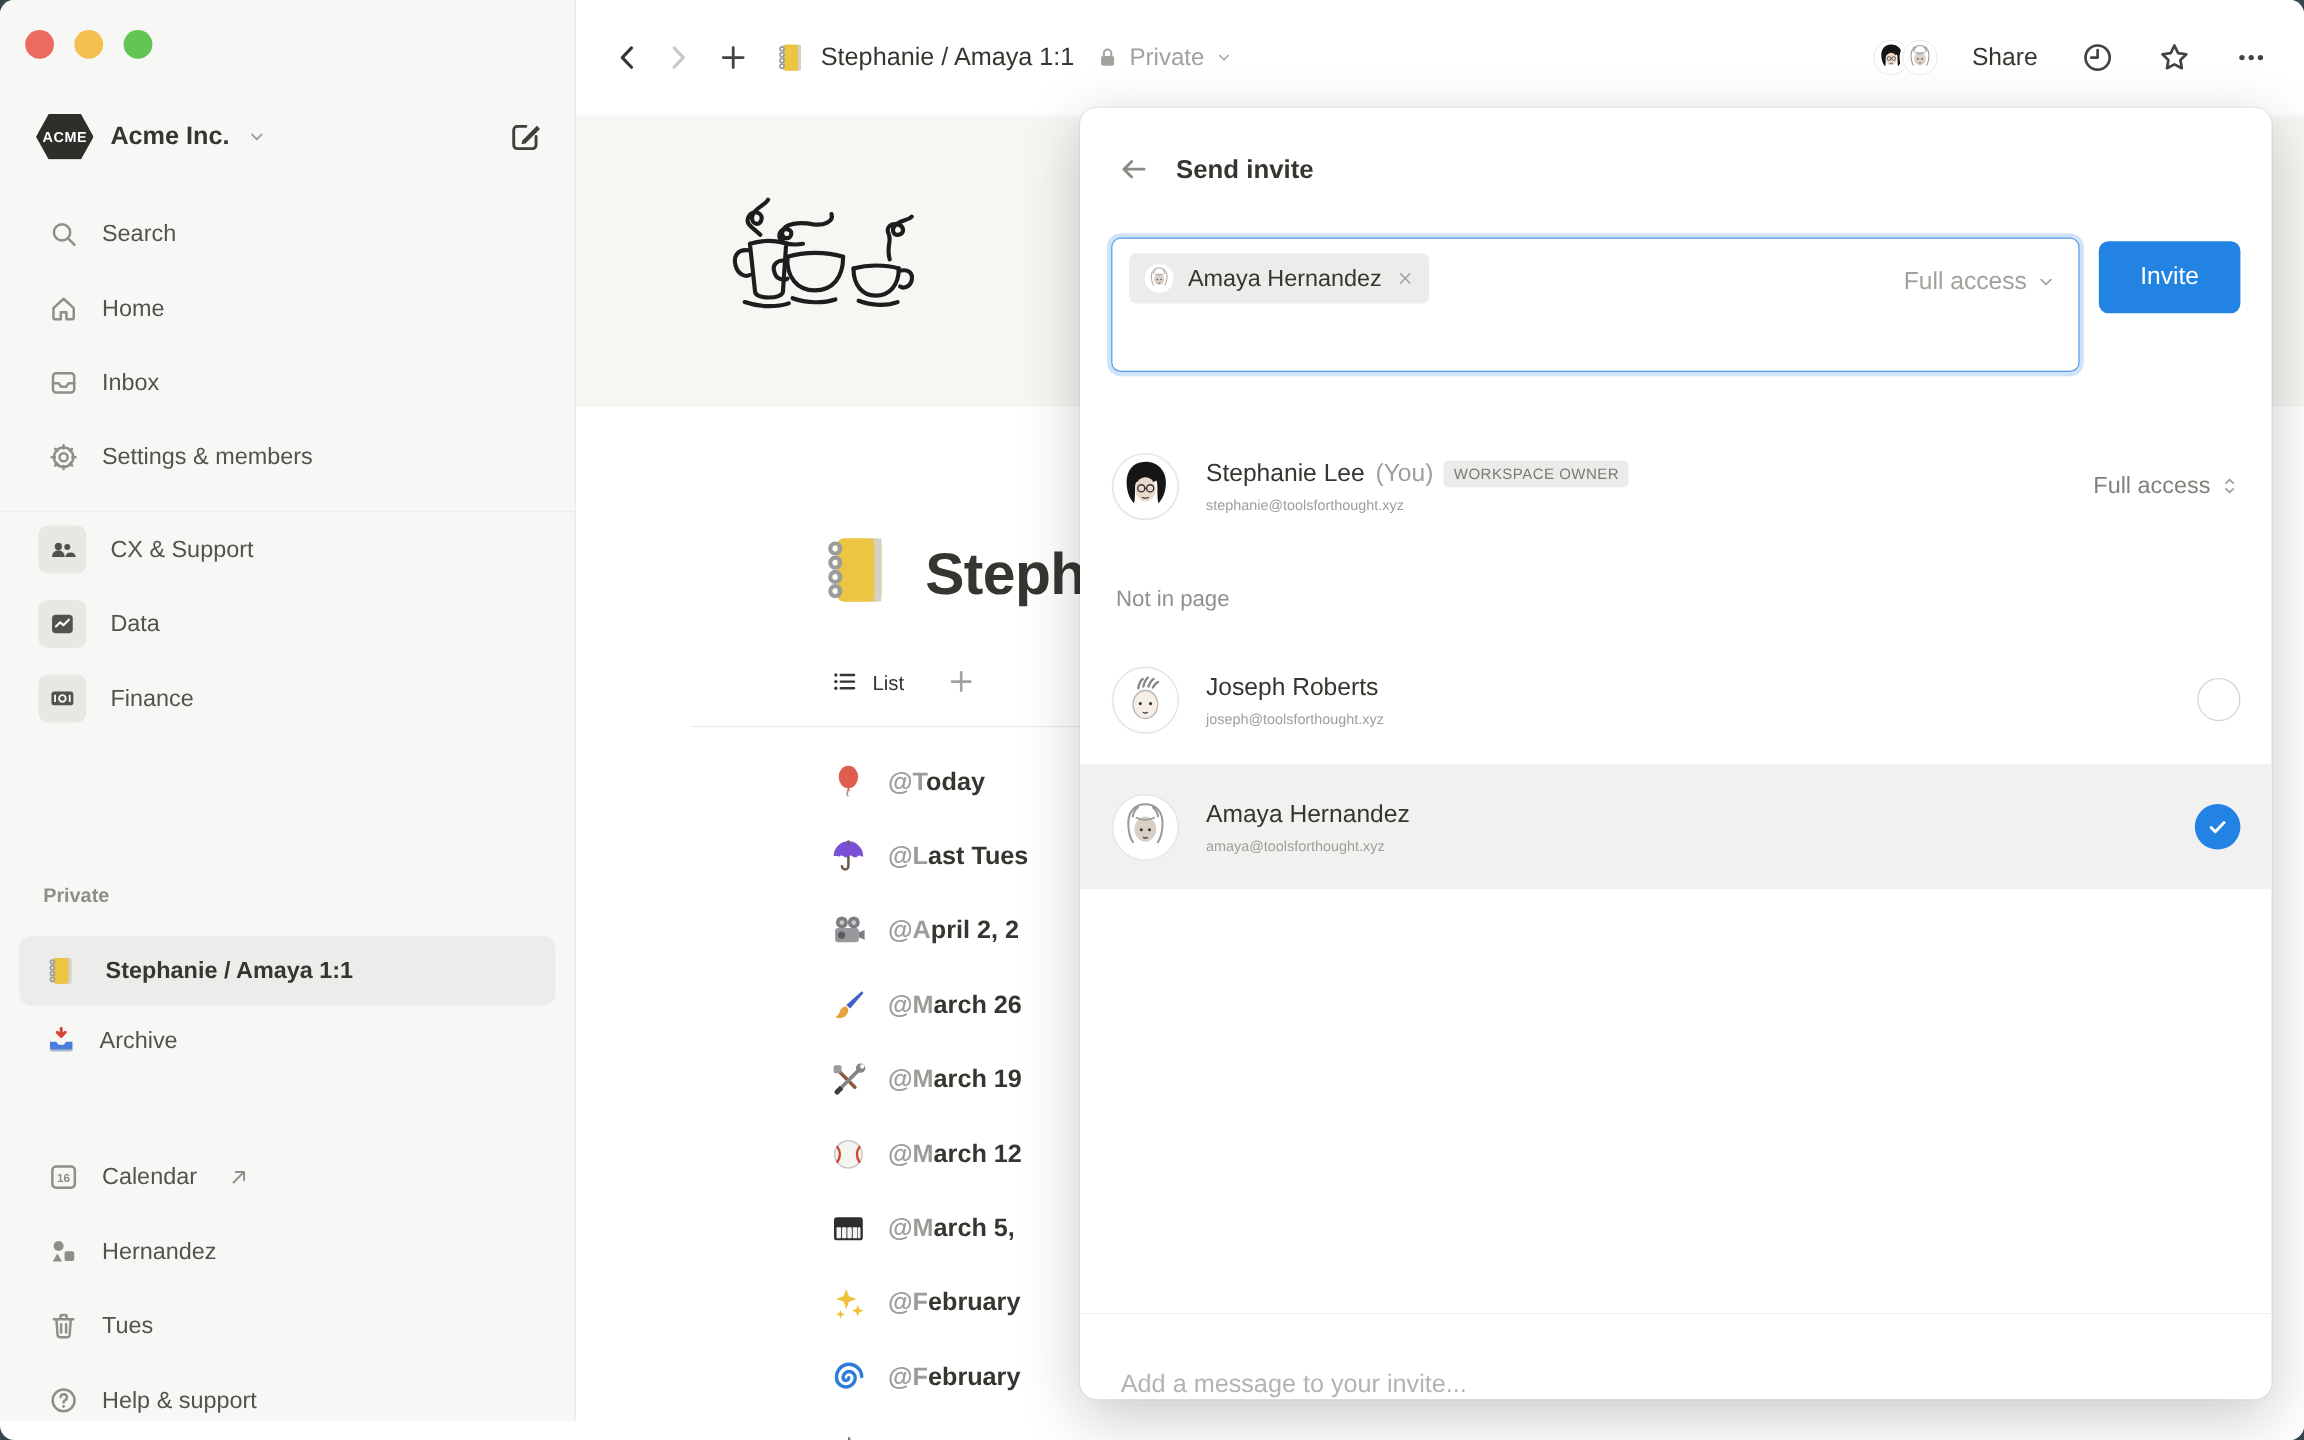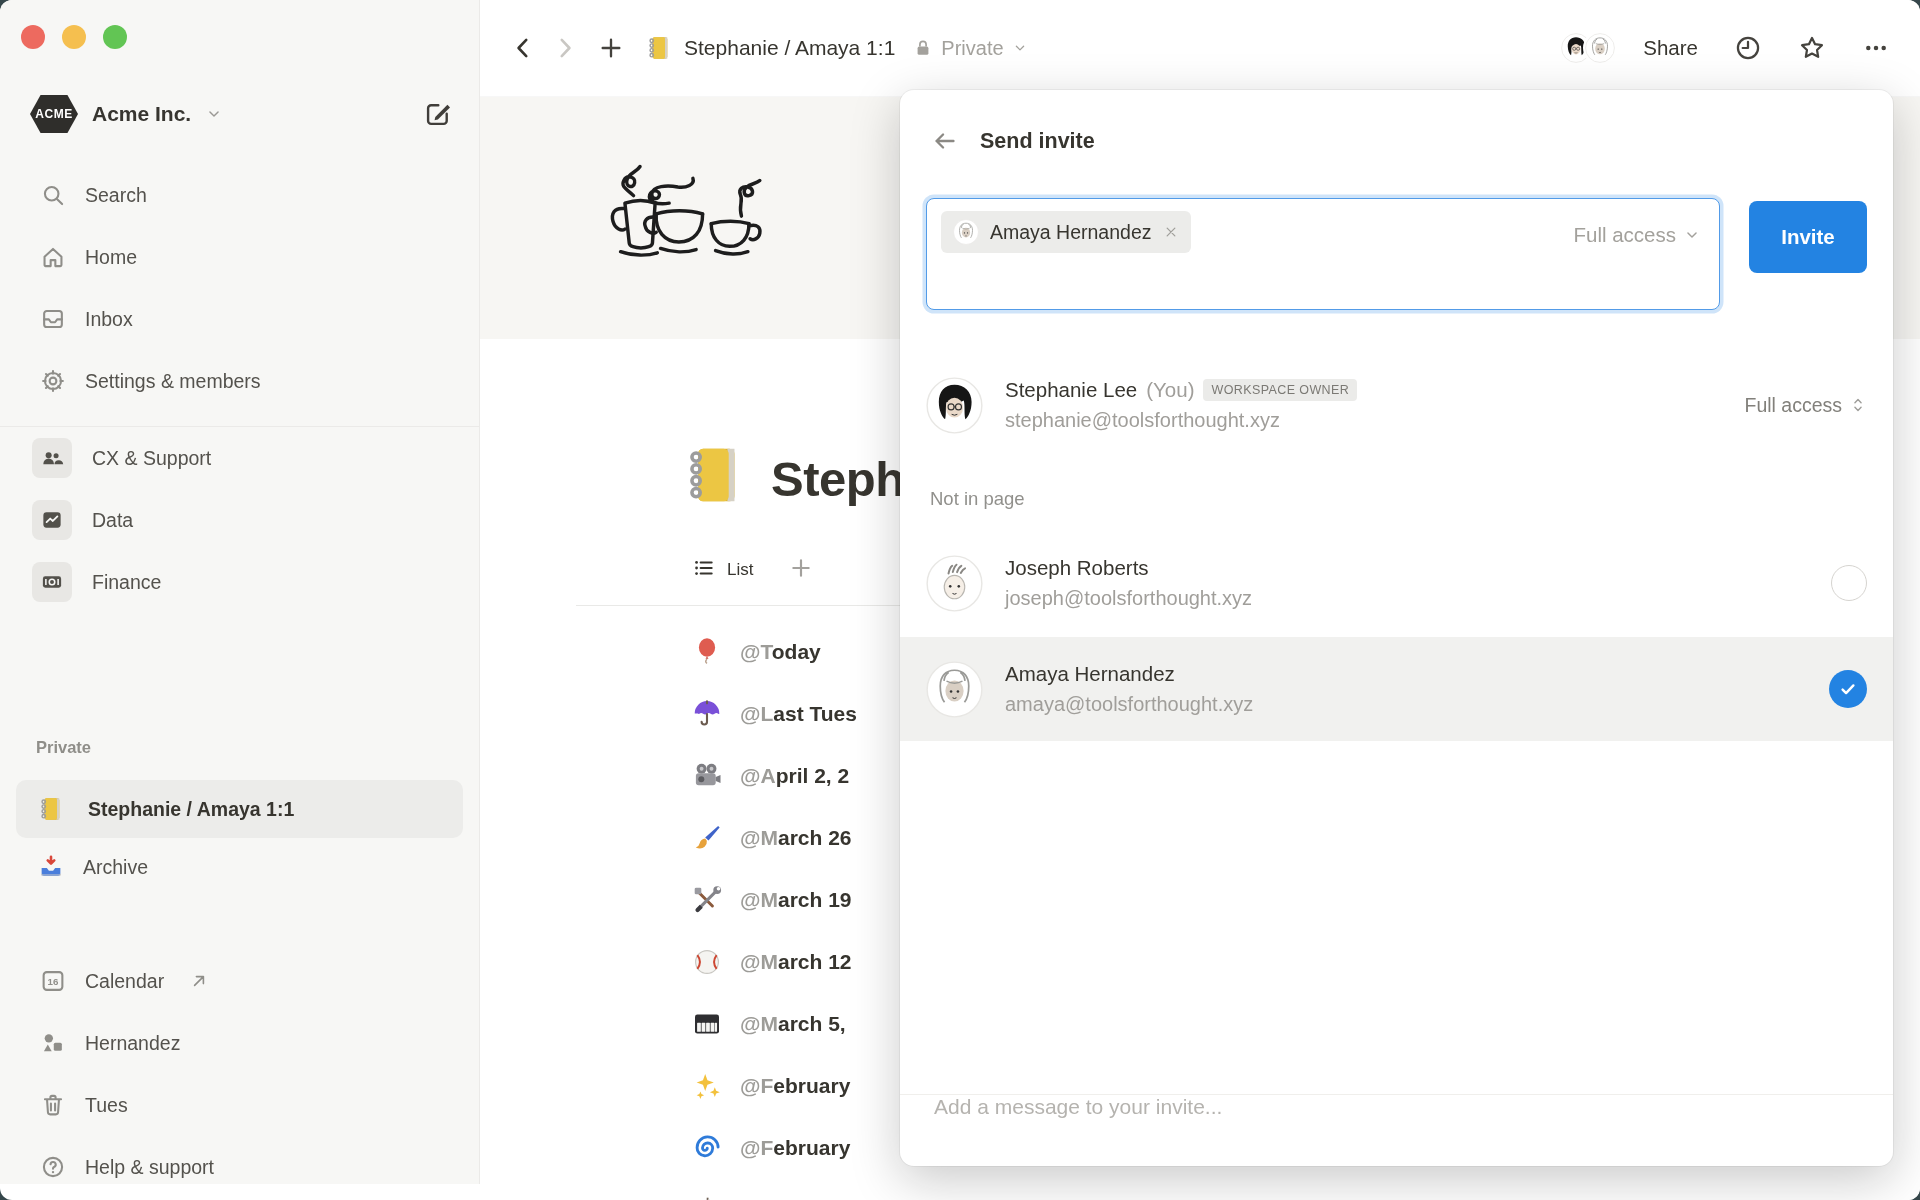--- a/index.html
+++ b/index.html
@@ -92,42 +92,42 @@
   .invite-box { flex:1; height:112px; border-radius:8px; background:#fff; position:relative;
                 border:1.5px solid #529be8; box-shadow:0 0 0 3.5px rgba(35,131,226,.22);
                 padding:12px 14px; cursor:text; }
   .chip { display:inline-flex; align-items:center; gap:11px; background:#ececea; border-radius:6px;
           padding:8px 12px; }
   .chip .av { width:26px; height:26px; border-radius:50%; }
   .chip-name { font-size:19.5px; color:#37352f; }
   .chip-x { color:#a09f9b; cursor:pointer; }
   .access-dd { position:absolute; right:18px; top:24px; display:flex; align-items:center; gap:7px;
                color:#a3a19c; font-size:20.5px; cursor:pointer; }
-  .invite-btn { width:118px; height:72px; margin-top:3px; border:none; border-radius:8px;
-                background:var(--accent,#2383e2); color:#fff; font-size:20.5px; font-weight:700;
-                font-family:inherit; cursor:pointer;margin-left:13px; }
+  .invite-btn { width:118px; height:60px; margin-top:3px; border:none; border-radius:8px;
+                background:var(--accent,#2383e2); color:#fff; font-size:20.5px; font-weight:400;
+                font-family:inherit; cursor:pointer; }
   .m-row { position:absolute; left:26px; right:26px; display:flex; align-items:center; gap:22px; }
   .m-row .av { width:57px; height:57px; border-radius:50%; flex:none; }
   .p-name { font-size:20.5px; color:#37352f; display:flex; align-items:center; gap:9px; white-space:nowrap; }
   .p-you { color:#a09e9a; }
   .p-badge { font-size:12.5px; font-weight:500; letter-spacing:.4px; color:#7b7974; background:#ebebe9;
              border-radius:4px; padding:4px 8px; }
-  .p-email { font-size:20px; color:#a09e9a; margin-top:7px; }
+  .p-email { font-size:12px; color:#a09e9a; margin-top:7px; }
   .row-access { margin-left:auto; display:flex; align-items:center; gap:7px; color:#82807b;
                 font-size:19.5px; cursor:pointer; }
   .row-access .icon { color:#9f9e9a; }
   .radio { margin-left:auto; width:36px; height:36px; border-radius:50%; border:1.6px solid #d6d4d0;
            cursor:pointer; flex:none; }
   .check-circle { margin-left:auto; width:38px; height:38px; border-radius:50%;
                   background:var(--accent,#2383e2); display:grid; place-items:center; cursor:pointer; flex:none; }
   .check-circle .icon { width:20px; height:20px; }
   .m-row.hl { left:0; right:0; padding:0 26px; background:#f1f1ef; }
   .not-header { position:absolute; top:398px; left:30px; font-size:18.5px; color:#91908c; }
   .msg-bar { position:absolute; left:0; right:0; bottom:0; height:72px; border-top:1px solid #f0efec;
-             display:flex; align-items:flex-start; padding:0 34px; border-radius:0 0 14px 14px; cursor:text; }
+             display:flex; align-items:flex-end; padding:0 34px; border-radius:0 0 14px 14px; cursor:text; }
   .msg-ph { font-size:21px; color:#b5b3af; }
 </style>
 </head>
 <body>
 
 <div class="window">
 
   <aside class="sidebar">
     <div class="traffic">
       <span class="tl red"></span>

